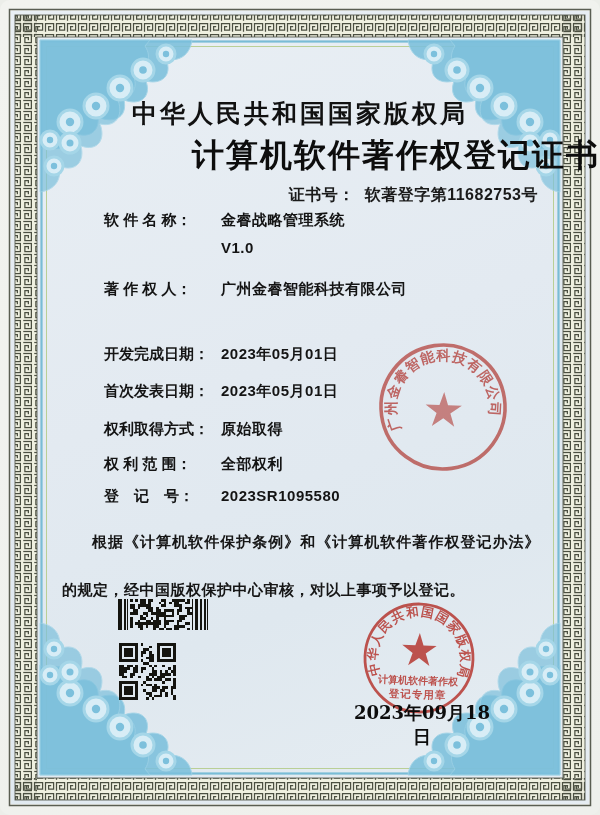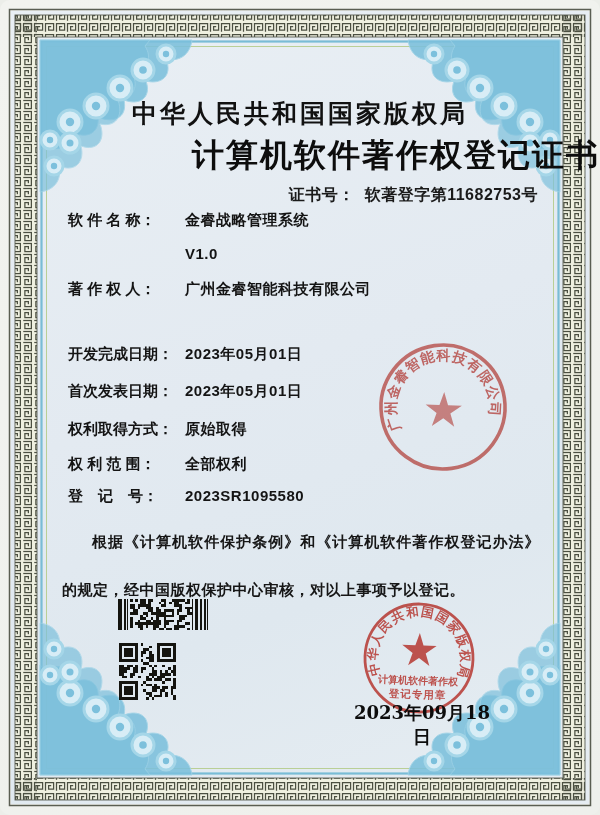--- a/index.html
+++ b/index.html
@@ -21,21 +21,21 @@
   .cert-title{
     position:absolute;left:0;top:134px;width:600px;text-align:right;
     font-family:"DejaVu Serif","Liberation Serif",serif;
     font-size:32px;font-weight:700;letter-spacing:2px;color:#0d0d0d;
   }
   .certno{
     position:absolute;right:62px;top:185px;font-size:16px;font-weight:700;
     letter-spacing:.5px;color:#1a1a1a;white-space:pre;
   }
   .row{position:absolute;left:68px;display:flex;font-size:15px;font-weight:700;white-space:pre;}
-  .row .lbl{display:inline-block;width:117px;color:#141414;}
+  .row .lbl{display:inline-block;width:117px;color:#141414;margin-left:36px;}
   .row .val{color:#141414;letter-spacing:.5px;}
   .statement{
     position:absolute;left:62px;top:518px;width:478px;
     font-size:15px;font-weight:700;line-height:48px;letter-spacing:.5px;
     text-indent:2em;text-align:justify;color:#161616;
   }
   .issue-date{
     position:absolute;left:352px;top:701px;width:140px;text-align:center;
     font-family:"DejaVu Serif","Liberation Serif",serif;
     font-size:18px;font-weight:700;color:#0c0c0c;letter-spacing:0;
@@ -111,21 +111,21 @@
   </svg>
 
   <div class="authority">中华人民共和国国家版权局</div>
   <div class="cert-title">计算机软件著作权登记证书</div>
   <div class="certno"><span>证书号：</span>  <span>软著登字第11682753号</span></div>
 
   <div class="row" style="top:211px">
     <span class="lbl">软 件 名 称：</span>
     <span class="val">金睿战略管理系统</span>
   </div>
-  <div class="row" style="top:245px">
+  <div class="row" style="top:239px">
     <span class="lbl"></span>
     <span class="val">V1.0</span>
   </div>
   <div class="row" style="top:280px">
     <span class="lbl">著 作 权 人：</span>
     <span class="val">广州金睿智能科技有限公司</span>
   </div>
   <div class="row" style="top:345px">
     <span class="lbl">开发完成日期：</span>
     <span class="val">2023年05月01日</span>

